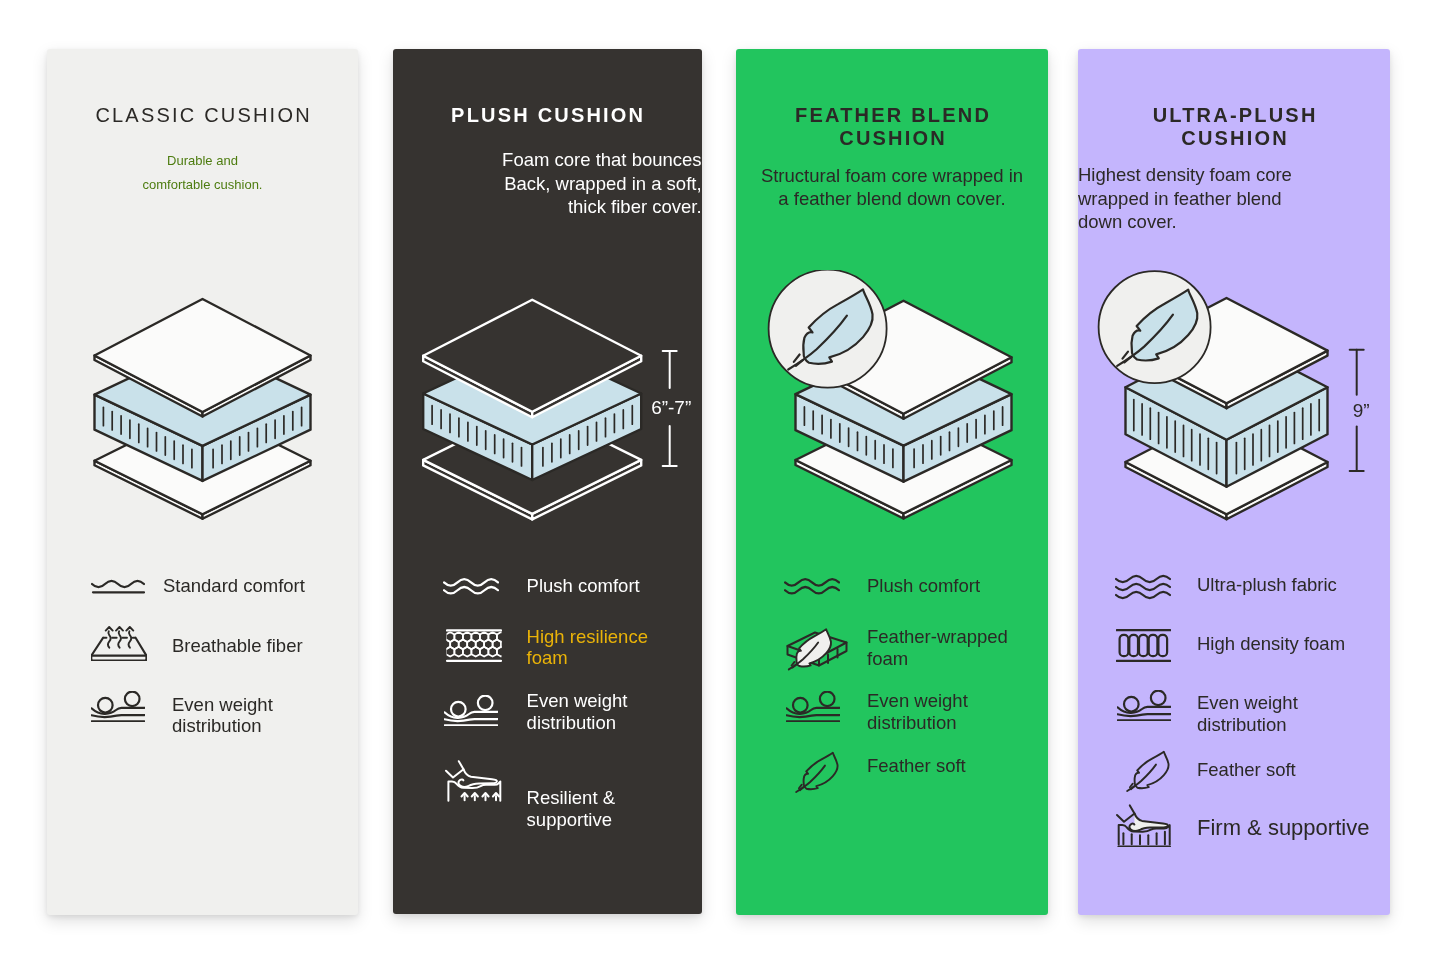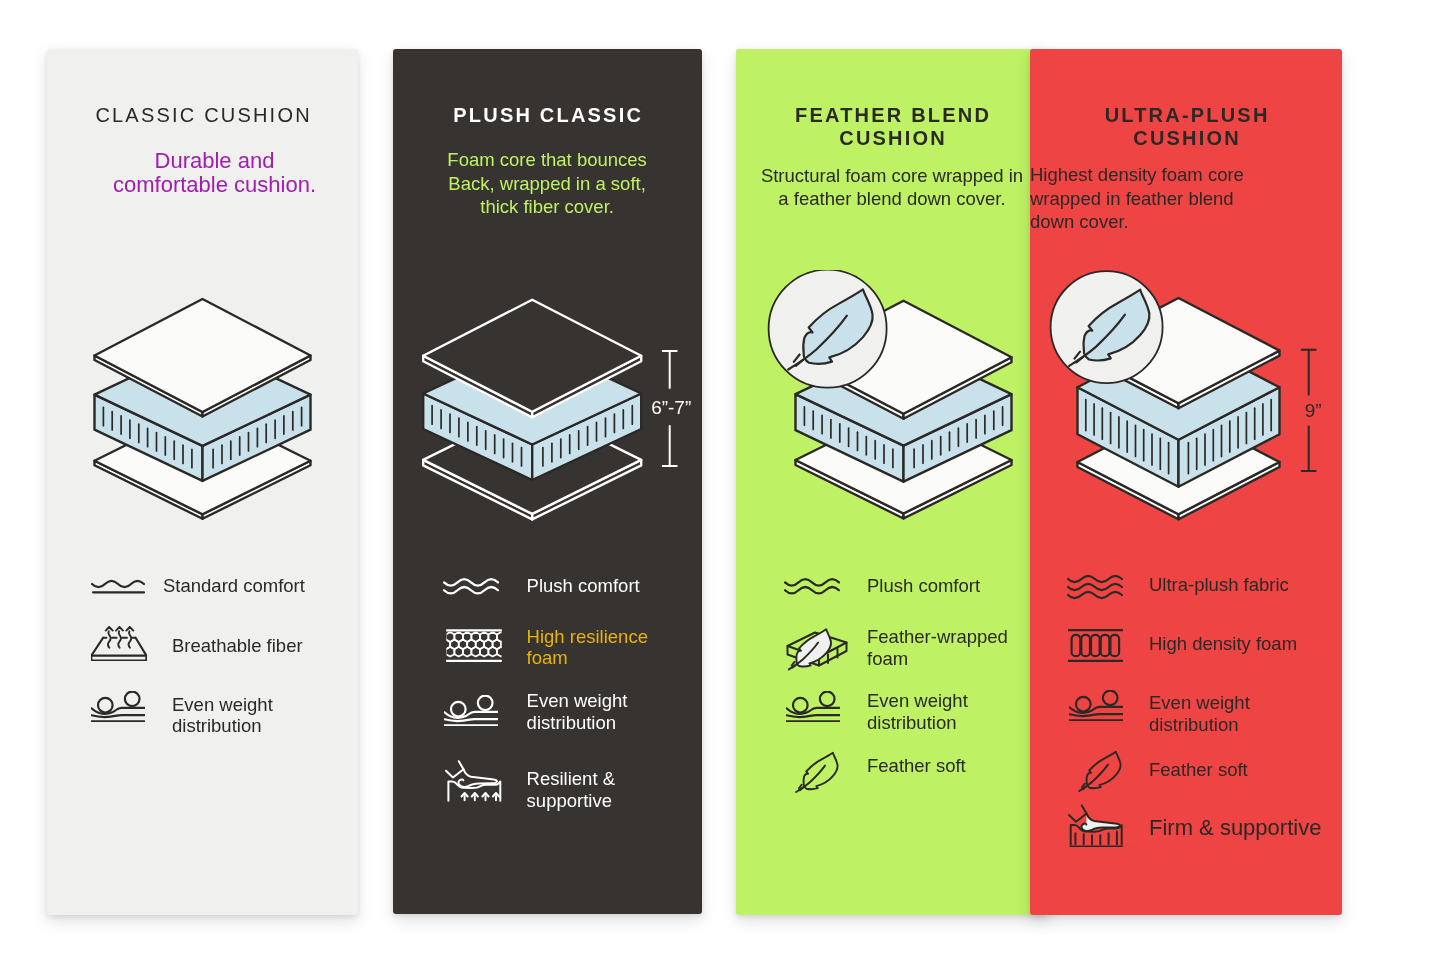--- a/index.html
+++ b/index.html
@@ -1,20 +1,20 @@
 <!DOCTYPE html>
 <html><head><meta charset="utf-8"><style>
 html,body{margin:0;padding:0;}
 body{width:1445px;height:964px;background:#ffffff;font-family:"Liberation Sans",sans-serif;
 position:relative;overflow:hidden;}
 </style></head>
 <body>
 <div style="position:absolute;left:47px;top:49px;width:311px;height:866px;background:#f0f0ee;border-radius:3px;box-shadow:0 6px 16px rgba(0,0,0,.13),0 2px 5px rgba(0,0,0,.08);">
     <div style="position:absolute;left:0;top:54.6px;width:100%;text-align:center;font-weight:normal;font-size:20px;line-height:23px;letter-spacing:2.2px;padding-left:2.2px;box-sizing:border-box;color:#2b2926">CLASSIC CUSHION</div>
-    <div style="position:absolute;left:12px;top:100.3px;width:100%;text-align:center;font-size:22px;line-height:23.5px;color:#a21caf">Durable and<br>comfortable cushion.</div>
+    <div style="position:absolute;left:0;top:100.3px;width:100%;text-align:center;font-size:13px;line-height:23.5px;color:#4d7c0f">Durable and<br>comfortable cushion.</div>
     <svg width="311" height="300" viewBox="0 0 311 300" style="position:absolute;left:0;top:221px">
       <polygon points="47.5,190.7 155.5,244.29999999999998 155.5,248.79999999999998 47.5,195.2" fill="#fbfbfa" stroke="#2b2926" stroke-width="2.4" stroke-linejoin="round"></polygon>
       <polygon points="155.5,244.29999999999998 263.5,190.7 263.5,195.2 155.5,248.79999999999998" fill="#fbfbfa" stroke="#2b2926" stroke-width="2.4" stroke-linejoin="round"></polygon>
       <polygon points="155.5,137.1 263.5,190.7 155.5,244.29999999999998 47.5,190.7" fill="#fbfbfa" stroke="#2b2926" stroke-width="2.4" stroke-linejoin="round"></polygon>
       <polygon points="47.5,124.7 155.5,175.9 155.5,210.9 47.5,159.7" fill="#c9e1ea" stroke="#2b2926" stroke-width="2.4" stroke-linejoin="round"></polygon>
       <polygon points="155.5,175.9 263.5,124.7 263.5,159.7 155.5,210.9" fill="#c9e1ea" stroke="#2b2926" stroke-width="2.4" stroke-linejoin="round"></polygon>
       <polygon points="155.5,73.5 263.5,124.7 155.5,175.9 47.5,124.7" fill="#c9e1ea" stroke="#2b2926" stroke-width="2.4" stroke-linejoin="round"></polygon>
       <g stroke="#2b2926" stroke-width="1.7" stroke-linecap="round">
         <line x1="56.4" y1="137.4" x2="56.4" y2="155.7"></line>
         <line x1="254.6" y1="137.4" x2="254.6" y2="155.7"></line>
@@ -69,22 +69,22 @@
         <circle cx="14.3" cy="14.2" r="7.3"></circle>
         <circle cx="41.2" cy="7.9" r="7.3"></circle>
         <path d="M0.5 17.3 Q7 23.2 14 22.9 Q20.5 22.6 25 19 Q27.5 16.9 30.5 16.8 L53.5 16.8"></path>
         <path d="M0.5 24.3 Q13 27.6 25.5 24.6 Q27.5 24.1 30.5 24.1 L53.5 24.1"></path>
         <line x1="0.5" y1="30.4" x2="53.5" y2="30.4"></line>
       </g>
     </svg>
     <div style="position:absolute;left:125px;top:644.9px;font-size:18.5px;line-height:21.6px;color:#2b2926;white-space:nowrap">Even weight<br>distribution</div>
   </div>
 <div style="position:absolute;left:392.6px;top:49px;width:309px;height:865px;background:#363330;border-radius:3px;box-shadow:0 6px 16px rgba(0,0,0,.13),0 2px 5px rgba(0,0,0,.08);">
-    <div style="position:absolute;left:0;top:54.6px;width:100%;text-align:center;font-weight:bold;font-size:20px;line-height:23px;letter-spacing:2.2px;padding-left:2.2px;box-sizing:border-box;color:#ffffff">PLUSH CLASSIC</div>
-    <div style="position:absolute;left:0;top:99.4px;width:100%;text-align:center;font-size:18.5px;line-height:23.5px;color:#bef264">Foam core that bounces<br>Back, wrapped in a soft,<br>thick fiber cover.</div>
+    <div style="position:absolute;left:0;top:54.6px;width:100%;text-align:center;font-weight:bold;font-size:20px;line-height:23px;letter-spacing:2.2px;padding-left:2.2px;box-sizing:border-box;color:#ffffff">PLUSH CUSHION</div>
+    <div style="position:absolute;left:0;top:99.4px;width:100%;text-align:right;font-size:18.5px;line-height:23.5px;color:#ffffff">Foam core that bounces<br>Back, wrapped in a soft,<br>thick fiber cover.</div>
     <svg width="309" height="300" viewBox="0 0 309 300" style="position:absolute;left:0;top:221px">
       <polygon points="30.19999999999999,189.9 139.2,243.9 139.2,249.4 30.19999999999999,195.4" fill="#363330" stroke="#ffffff" stroke-width="2.4" stroke-linejoin="round"></polygon>
       <polygon points="139.2,243.9 248.2,189.9 248.2,195.4 139.2,249.4" fill="#363330" stroke="#ffffff" stroke-width="2.4" stroke-linejoin="round"></polygon>
       <polygon points="139.2,135.9 248.2,189.9 139.2,243.9 30.19999999999999,189.9" fill="#363330" stroke="#ffffff" stroke-width="2.4" stroke-linejoin="round"></polygon>
       <polygon points="30.19999999999999,123.5 139.2,174.5 139.2,210.0 30.19999999999999,159.0" fill="#c9e1ea" stroke="#2b2926" stroke-width="2.4" stroke-linejoin="round"></polygon>
       <polygon points="139.2,174.5 248.2,123.5 248.2,159.0 139.2,210.0" fill="#c9e1ea" stroke="#2b2926" stroke-width="2.4" stroke-linejoin="round"></polygon>
       <polygon points="139.2,72.5 248.2,123.5 139.2,174.5 30.19999999999999,123.5" fill="#c9e1ea" stroke="#2b2926" stroke-width="2.4" stroke-linejoin="round"></polygon>
       <g stroke="#2b2926" stroke-width="1.7" stroke-linecap="round">
         <line x1="39.1" y1="135.7" x2="39.1" y2="154.2"></line>
         <line x1="239.3" y1="135.7" x2="239.3" y2="154.2"></line>
@@ -183,23 +183,23 @@
         <line x1="41.5" y1="40.2" x2="41.5" y2="36"></line>
         <path d="M38.4 36.5 L41.5 33 L44.6 36.5"></path>
         <line x1="52.0" y1="40.2" x2="52.0" y2="36"></line>
         <path d="M48.9 36.5 L52.0 33 L55.1 36.5"></path>
       </g>
       <g stroke="#fff" stroke-width="2.0" stroke-linecap="round" stroke-linejoin="round">
         <path fill="#363330" d="M19.5 9.3 C21 13 23 15.7 27 16.7 L48 19.2 C51.5 19.6 53 20.3 52.9 21.2 C52.8 22.6 51 23.2 48.5 23.2 L35.1 23.4 C30.5 23.6 27 24.5 24.7 25.8 C21.5 27.2 17.5 27 15.5 25 C13.8 23.2 14.2 21.2 16.2 19.9 C17.6 19 19.1 19.4 19.4 20.4"></path>
         <path fill="none" d="M14.8 1.2 L19.5 9.3 M2 10.8 L9 17.5 L19.5 9.3"></path>
       </g>
     </svg>
-    <div style="position:absolute;left:134px;top:719px;font-size:18.5px;line-height:21.6px;color:#ffffff;white-space:nowrap">Resilient &amp;<br>supportive</div>
+    <div style="position:absolute;left:134px;top:738px;font-size:18.5px;line-height:21.6px;color:#ffffff;white-space:nowrap">Resilient &amp;<br>supportive</div>
   </div>
-<div style="position:absolute;left:736px;top:49px;width:312px;height:866px;background:#bef264;border-radius:3px;box-shadow:0 6px 16px rgba(0,0,0,.13),0 2px 5px rgba(0,0,0,.08);">
+<div style="position:absolute;left:736px;top:49px;width:312px;height:866px;background:#22c55e;border-radius:3px;box-shadow:0 6px 16px rgba(0,0,0,.13),0 2px 5px rgba(0,0,0,.08);">
     <div style="position:absolute;left:0;top:54.6px;width:100%;text-align:center;font-weight:bold;font-size:20px;line-height:23px;letter-spacing:2.2px;padding-left:2.2px;box-sizing:border-box;color:#2b2926">FEATHER BLEND<br>CUSHION</div>
     <div style="position:absolute;left:0;top:114.8px;width:100%;text-align:center;font-size:18.5px;line-height:23.5px;color:#2b2926">Structural foam core wrapped in<br>a feather blend down cover.</div>
     <svg width="312" height="300" viewBox="0 0 312 300" style="position:absolute;left:0;top:221px">
       <polygon points="59.5,190 167.5,243.5 167.5,248.5 59.5,195" fill="#fbfbfa" stroke="#2b2926" stroke-width="2.4" stroke-linejoin="round"></polygon>
       <polygon points="167.5,243.5 275.5,190 275.5,195 167.5,248.5" fill="#fbfbfa" stroke="#2b2926" stroke-width="2.4" stroke-linejoin="round"></polygon>
       <polygon points="167.5,136.5 275.5,190 167.5,243.5 59.5,190" fill="#fbfbfa" stroke="#2b2926" stroke-width="2.4" stroke-linejoin="round"></polygon>
       <polygon points="59.5,124.2 167.5,175.7 167.5,211.7 59.5,160.2" fill="#c9e1ea" stroke="#2b2926" stroke-width="2.4" stroke-linejoin="round"></polygon>
       <polygon points="167.5,175.7 275.5,124.2 275.5,160.2 167.5,211.7" fill="#c9e1ea" stroke="#2b2926" stroke-width="2.4" stroke-linejoin="round"></polygon>
       <polygon points="167.5,72.7 275.5,124.2 167.5,175.7 59.5,124.2" fill="#c9e1ea" stroke="#2b2926" stroke-width="2.4" stroke-linejoin="round"></polygon>
       <g stroke="#2b2926" stroke-width="1.7" stroke-linecap="round">
@@ -276,21 +276,21 @@
       <g transform="translate(22.5,21)">
         <g transform="scale(0.49)" stroke="#2b2926" stroke-width="3.88" stroke-linecap="round" stroke-linejoin="round">
           <path d="M35.4 -39.4 C36.3 -34.5, 42.8 -25.5, 44.9 -14.5 C46 -6, 41 2, 35.4 8.4 C27 18, 15 25.5, 1.7 28.7 L4.4 32.9 C-3 35.3, -12 35.6, -18.5 34.1 C-22.5 31.5, -24.3 28.5, -23.9 24.6 C-24.6 19, -24.2 13, -23.2 9.1 C-21.5 5.5, -18.5 2.8, -15.1 3.7 L-18.9 -1.2 C-11 -10, -2 -18, 10.5 -24.6 C21 -30.5, 30.2 -35.8, 35.4 -39.4 Z" fill="none"></path>
           <path d="M19.3 -13.1 C10 0, -2 12, -11 20.5 C-20 28.5, -30 35, -39.4 40.8" fill="none"></path>
           <path d="M-28 25.8 L-33.8 33.2 M-24.8 31.4 L-31.8 37.2" fill="none"></path>
         </g>
       </g>
     </svg>
     <div style="position:absolute;left:131px;top:706.1px;font-size:18.5px;line-height:21.6px;color:#2b2926;white-space:nowrap">Feather soft</div>
   </div>
-<div style="position:absolute;left:1030px;top:49px;width:312px;height:866px;background:#ef4444;border-radius:3px;box-shadow:0 6px 16px rgba(0,0,0,.13),0 2px 5px rgba(0,0,0,.08);">
+<div style="position:absolute;left:1078px;top:49px;width:312px;height:866px;background:#c4b5fd;border-radius:3px;box-shadow:0 6px 16px rgba(0,0,0,.13),0 2px 5px rgba(0,0,0,.08);">
     <div style="position:absolute;left:0;top:54.6px;width:100%;text-align:center;font-weight:bold;font-size:20px;line-height:23px;letter-spacing:2.2px;padding-left:2.2px;box-sizing:border-box;color:#2b2926">ULTRA-PLUSH<br>CUSHION</div>
     <div style="position:absolute;left:0;top:114.3px;width:100%;font-size:18.5px;line-height:23.5px;color:#2b2926">Highest density foam core<br>wrapped in feather blend<br>down cover.</div>
     <svg width="312" height="300" viewBox="0 0 312 300" style="position:absolute;left:0;top:221px">
       <polygon points="47.5,192 148.5,244.3 148.5,249.3 47.5,197" fill="#fbfbfa" stroke="#2b2926" stroke-width="2.4" stroke-linejoin="round"></polygon>
       <polygon points="148.5,244.3 249.5,192 249.5,197 148.5,249.3" fill="#fbfbfa" stroke="#2b2926" stroke-width="2.4" stroke-linejoin="round"></polygon>
       <polygon points="148.5,139.7 249.5,192 148.5,244.3 47.5,192" fill="#fbfbfa" stroke="#2b2926" stroke-width="2.4" stroke-linejoin="round"></polygon>
       <polygon points="47.5,117.3 148.5,169.8 148.5,216.8 47.5,164.3" fill="#c9e1ea" stroke="#2b2926" stroke-width="2.4" stroke-linejoin="round"></polygon>
       <polygon points="148.5,169.8 249.5,117.3 249.5,164.3 148.5,216.8" fill="#c9e1ea" stroke="#2b2926" stroke-width="2.4" stroke-linejoin="round"></polygon>
       <polygon points="148.5,64.8 249.5,117.3 148.5,169.8 47.5,117.3" fill="#c9e1ea" stroke="#2b2926" stroke-width="2.4" stroke-linejoin="round"></polygon>
       <g stroke="#2b2926" stroke-width="1.7" stroke-linecap="round">

